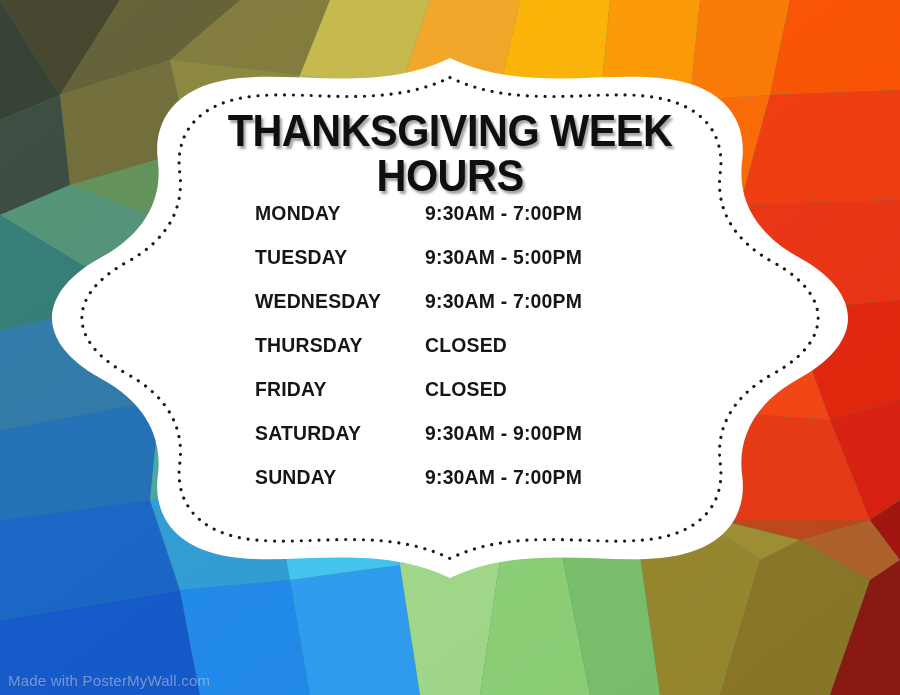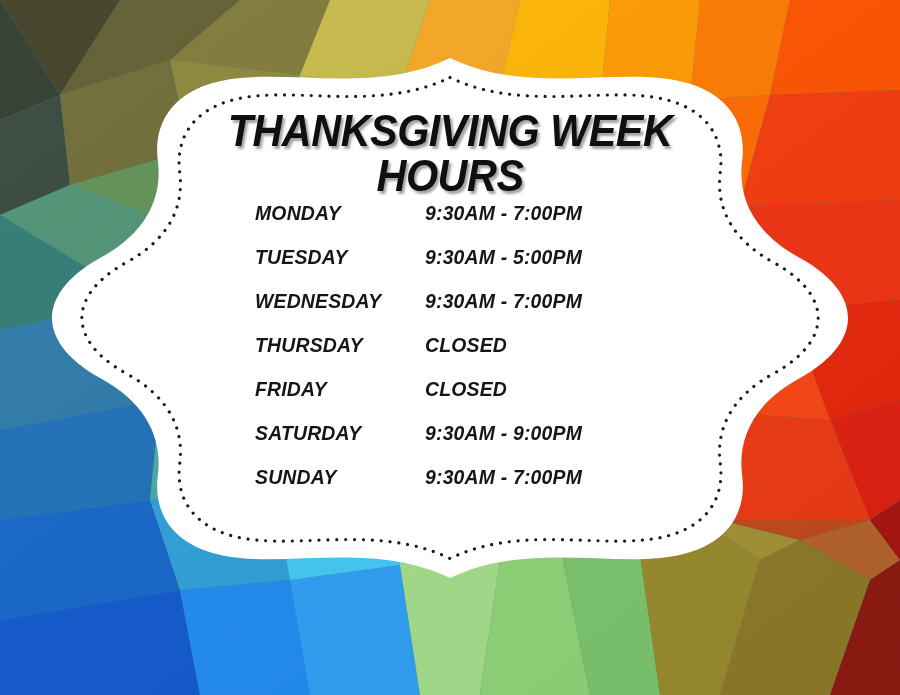--- a/index.html
+++ b/index.html
@@ -28,21 +28,20 @@
     width: 900px;
     height: 695px;
     display: block;
     pointer-events: none;
   }
   #content {
     position: absolute;
     inset: 0;
     width: 824px;
     height: 695px;
-    font-style: italic;
   }
 
   
   .title-block {
     position: absolute;
     left: 150px;
     top: 108px;
     width: 600px;
     text-align: center;
   }
@@ -265,15 +264,16 @@
         <span class="hours-cell">9:30AM - 9:00PM</span>
       </div>
 
       <div class="schedule-row">
         <span class="day-cell">SUNDAY</span>
         <span class="hours-cell">9:30AM - 7:00PM</span>
       </div>
 
     </div>
 
+    <div class="watermark">Made with PosterMyWall.com</div>
 
   </div>
 </div>
 
 </body></html>

